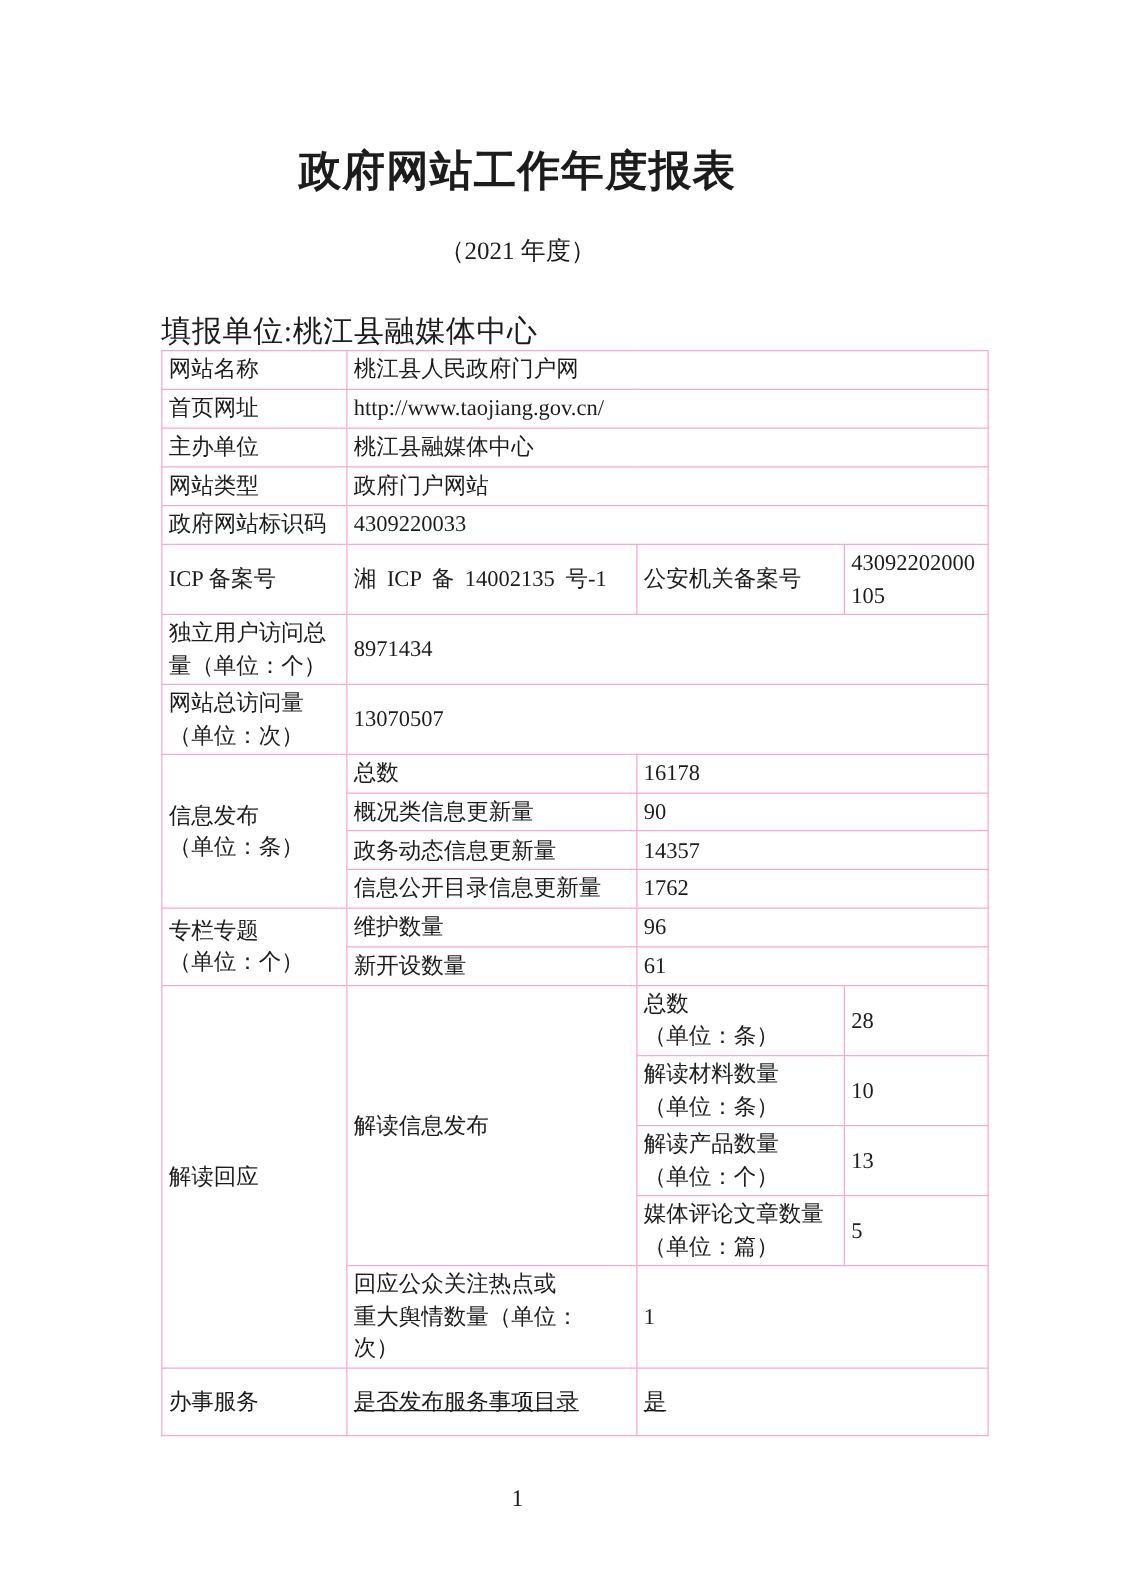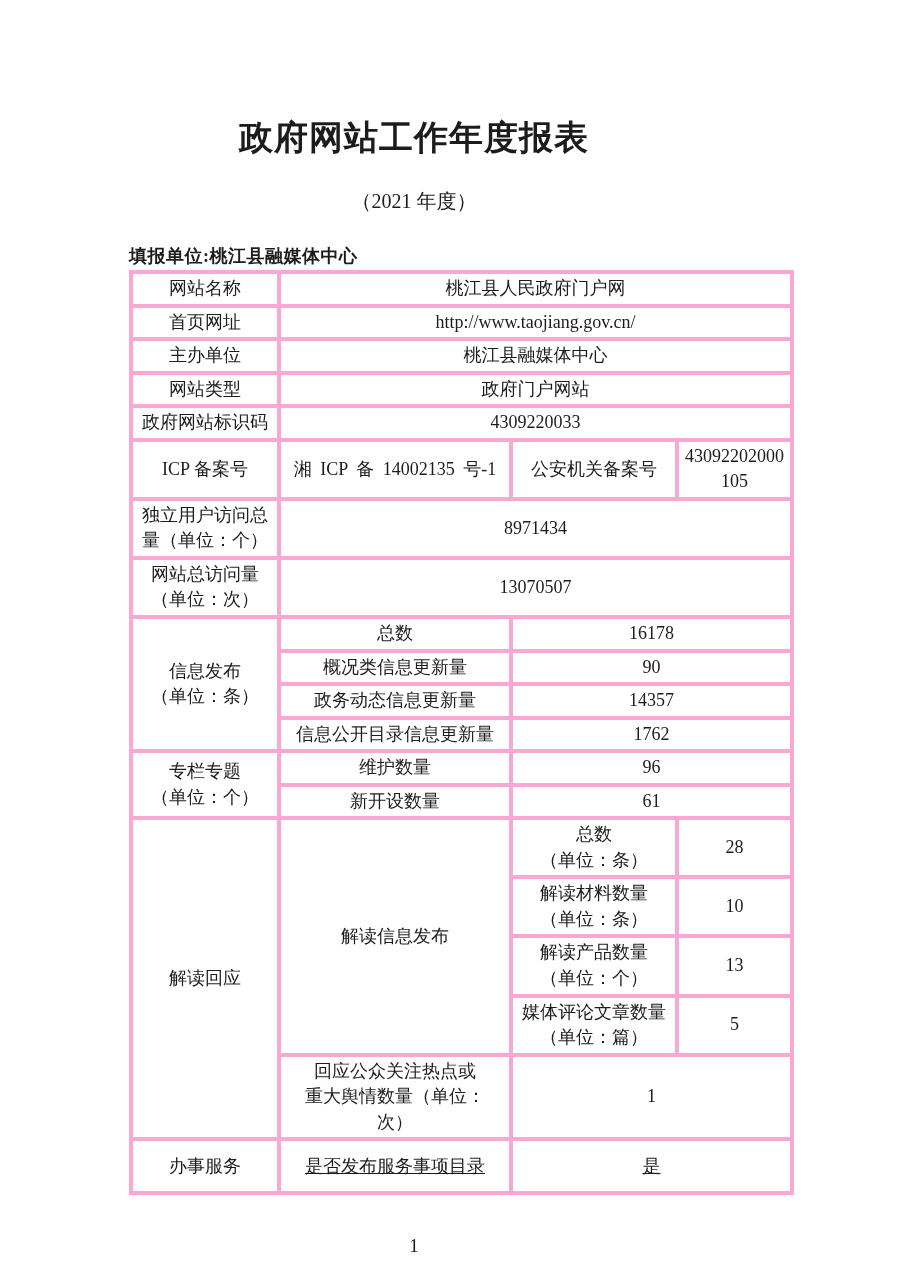--- a/index.html
+++ b/index.html
@@ -35,35 +35,34 @@
     margin: 34px 0 0 0;
     text-align: center;
     font-size: 20px;
     line-height: 22px;
   }
   .content {
     width: 661px;
     margin-left: 129px;
   }
   .filing-unit {
-    margin-top: 34px;
-    font-weight: bold;
-    font-size: 18px;
+    margin-top: 44px;
+    font-weight: normal;
+    font-size: 24px;
     line-height: 20px;
     letter-spacing: 0.5px;
   }
   table.report {
     margin-top: 4px;
     width: 661px;
     border-collapse: collapse;
     table-layout: fixed;
   }
   table.report td {
-    border: 4px solid #f9a8d4;
-    text-align: center;
+    border: 1px solid #f9a8d4;
     vertical-align: middle;
     font-size: 18px;
     line-height: 1.42;
     padding: 2px 5px;
     white-space: pre-line;
     overflow: hidden;
     box-sizing: border-box;
   }
   .h31 { height: 31px; }
   .h30 { height: 30px; }

